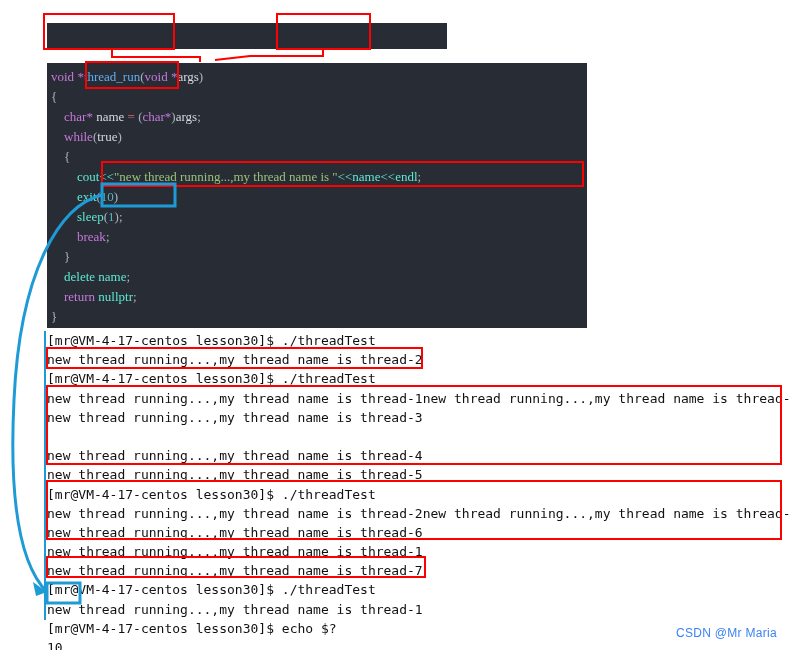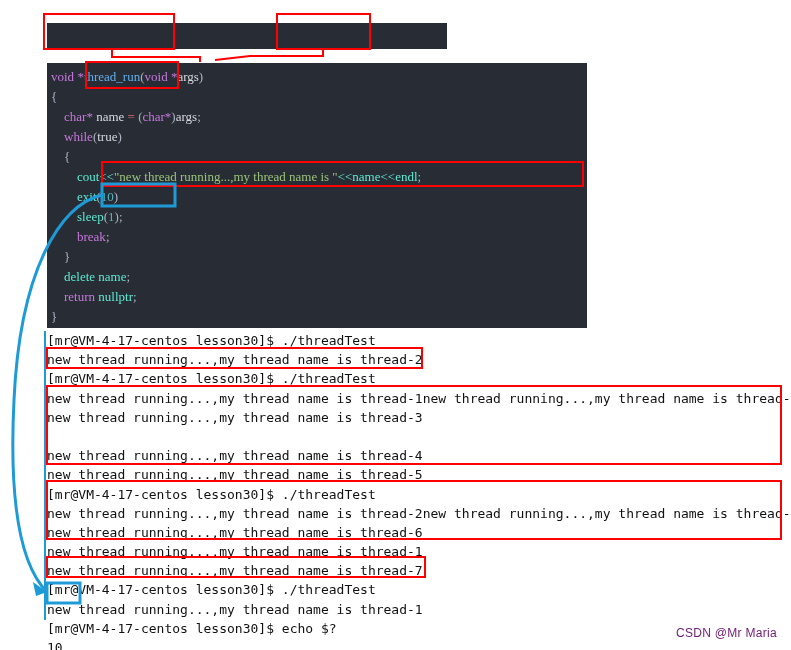--- a/index.html
+++ b/index.html
@@ -71,21 +71,21 @@
     white-space: pre;
   }
   .term-line { height: 19.2px; }
 
   
   #watermark {
     position: absolute;
     right: 14px; bottom: 10px;
     font-family: "Liberation Sans", sans-serif;
     font-size: 12px;
-    color: #701a75;
+    color: #3b82f6;
     letter-spacing: .3px;
   }
 </style>
 </head>
 <body>
 
 <div class="code-strip" id="top-call">
   <div class="code-line" id="call-line"><span class="fn">pthread_create</span><span class="punc">(</span><span class="white">tids</span><span class="grn">+</span><span class="white">i</span><span class="punc">,</span><span class="white">nullptr</span><span class="punc">,</span><span class="white">thread_run</span><span class="punc">,</span><span class="white">tname</span><span class="punc">);</span></div>
 </div>
 

